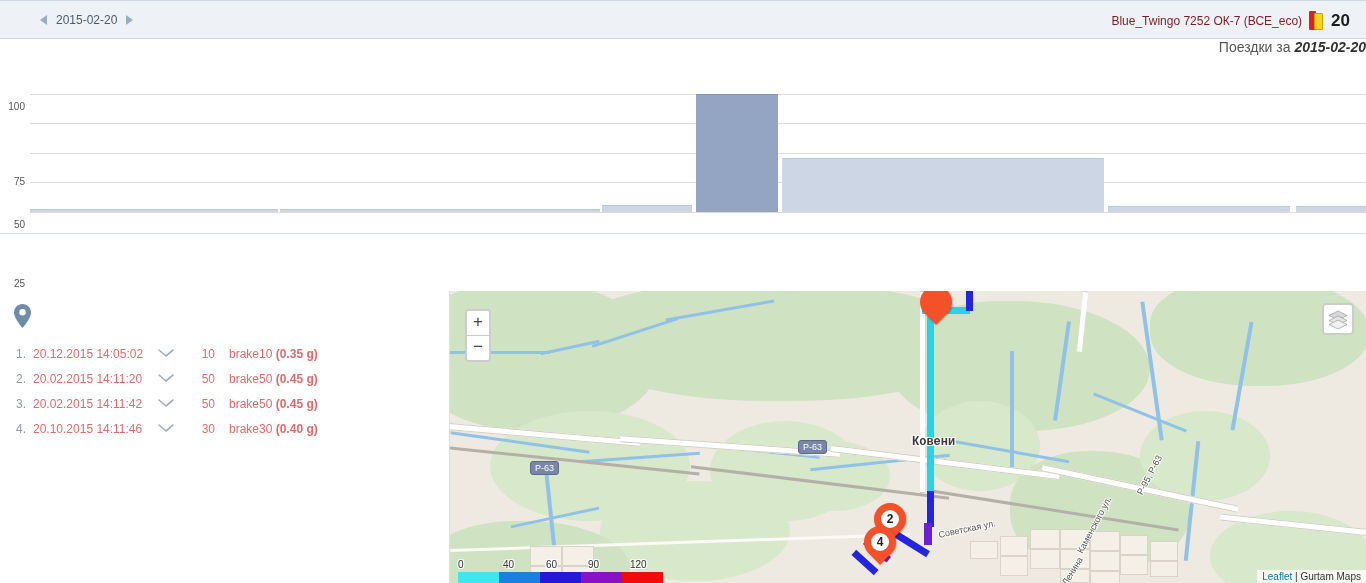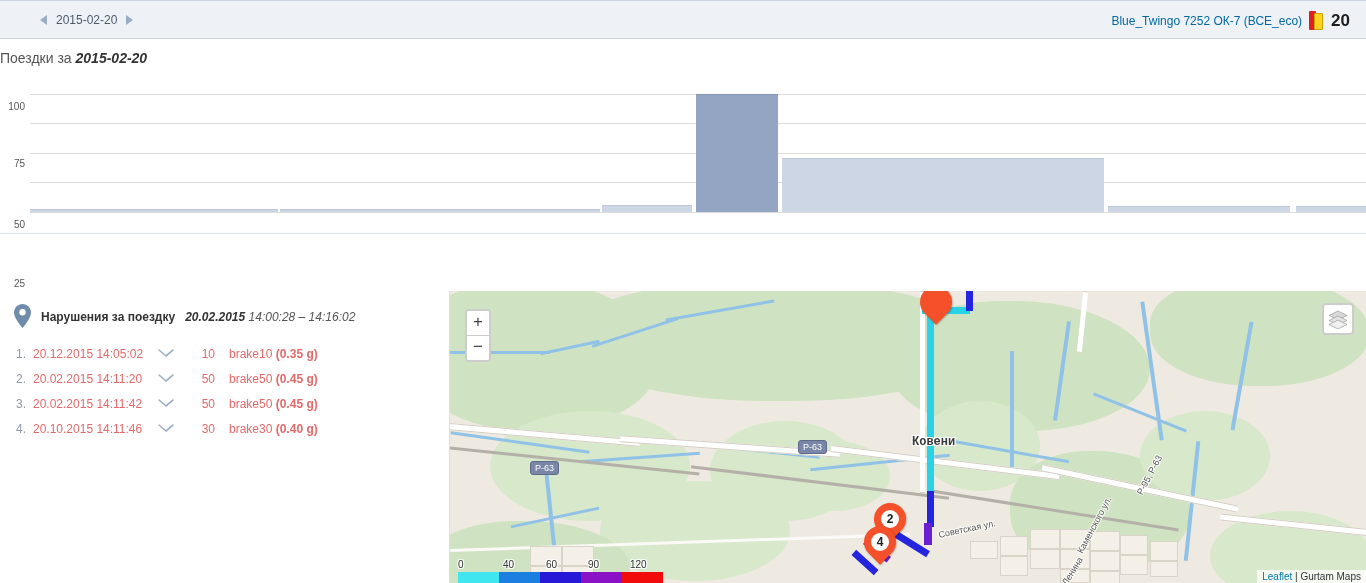--- a/index.html
+++ b/index.html
@@ -71,33 +71,33 @@
     border-top:5px solid transparent;border-bottom:5px solid transparent;
   }
   .arrow.left{border-right:7px solid #9aadc4;}
   .arrow.right{border-left:7px solid #9aadc4;}
   .date-val{font-size:12px;color:#4d5a6b;}
 
   .vehicle-box{
     position:absolute;right:16px;top:0;height:39px;
     display:flex;align-items:center;gap:7px;
   }
-  .vehicle-name{font-size:12px;color:#0369a1;}
+  .vehicle-name{font-size:12px;color:#7f1d1d;}
   .card-icon{width:15px;height:19px;position:relative;}
   .card-icon .red{position:absolute;left:0;top:0;width:7px;height:19px;background:#e02020;border-radius:1px;}
   .card-icon .yellow{position:absolute;left:5px;top:2px;width:9px;height:17px;background:#ffd21e;border-radius:1px;border:1px solid #c9a300;box-sizing:border-box;}
   .vehicle-score{font-size:17px;font-weight:bold;color:#1d1d1d;}
 
   
   .chart-wrap{
     height:195px;position:relative;background:#fff;
     border-bottom:1px solid #d9e0e8;box-sizing:border-box;
   }
   .chart-title{
-    text-align:left;font-size:14px;color:#555;padding-top:11px;
+    text-align:right;font-size:14px;color:#555;
   }
   .chart-title b{font-style:italic;color:#333;}
   .plot{
     position:absolute;left:30px;right:0;top:43px;height:130px;
   }
   .gridline{
     position:absolute;left:0;right:0;height:1px;background:#dcdcdc;
   }
   .ytick{
     position:absolute;right:100%;margin-right:5px;
@@ -241,21 +241,21 @@
           <div class="gridline" style="top: 130px;">
             <span class="ytick" style="top: 130px;">0</span>
           </div>
           <div class="gridline" style="top: 100.455px;">
             <span class="ytick" style="top: 100.455px;">25</span>
           </div>
           <div class="gridline" style="top: 70.9091px;">
             <span class="ytick" style="top: 70.9091px;">50</span>
           </div>
           <div class="gridline" style="top: 41.3636px;">
-            <span class="ytick" style="top: 40px;">75</span>
+            <span class="ytick" style="top: 58px;">75</span>
           </div>
           <div class="gridline" style="top: 11.8182px;">
             <span class="ytick" style="top: 11.8182px;">100</span>
           </div>
         </div>
       <div class="bars" id="bars">
           <div class="bar" style="left: 0px; width: 248px; height: 3px;"></div>
           <div class="bar" style="left: 250px; width: 320px; height: 3px;"></div>
           <div class="bar" style="left: 572px; width: 90px; height: 7.09091px;"></div>
           <div class="bar sel" style="left: 666px; width: 82px; height: 118.182px;"></div>
@@ -268,23 +268,20 @@
 
   <div class="lower">
 
     <div class="violations">
       <div class="v-head">
         <span class="pin-icon">
           <svg width="17" height="24" viewBox="0 0 17 24">
             <path d="M8.5 0C3.8 0 0 3.8 0 8.5C0 14.5 8.5 24 8.5 24S17 14.5 17 8.5C17 3.8 13.2 0 8.5 0Z" fill="#6f8cab"></path>
             <circle cx="8.5" cy="8.3" r="3.2" fill="#ffffff"></circle>
           </svg>
-        </span>
-        <span class="v-head-text">
-          <span class="lbl">Нарушения за поездку</span><span class="d">20.02.2015</span> <span class="t">14:00:28 – 14:16:02</span>
         </span>
       </div>
       <ul class="v-list" id="v-list">
           <li class="v-row">
             <span class="v-num">1.</span>
             <span class="v-time">20.12.2015 14:05:02</span>
             <span class="v-arrow">
               <svg width="18" height="14" viewBox="0 0 18 14">
                 <path d="M2 3 L9 9 L16 3" stroke="#9fb0c4" stroke-width="1.6" fill="none" stroke-linecap="round"></path>
                 <path d="M9 9 L16 3" stroke="#9fb0c4" stroke-width="1.6" fill="none"></path>

